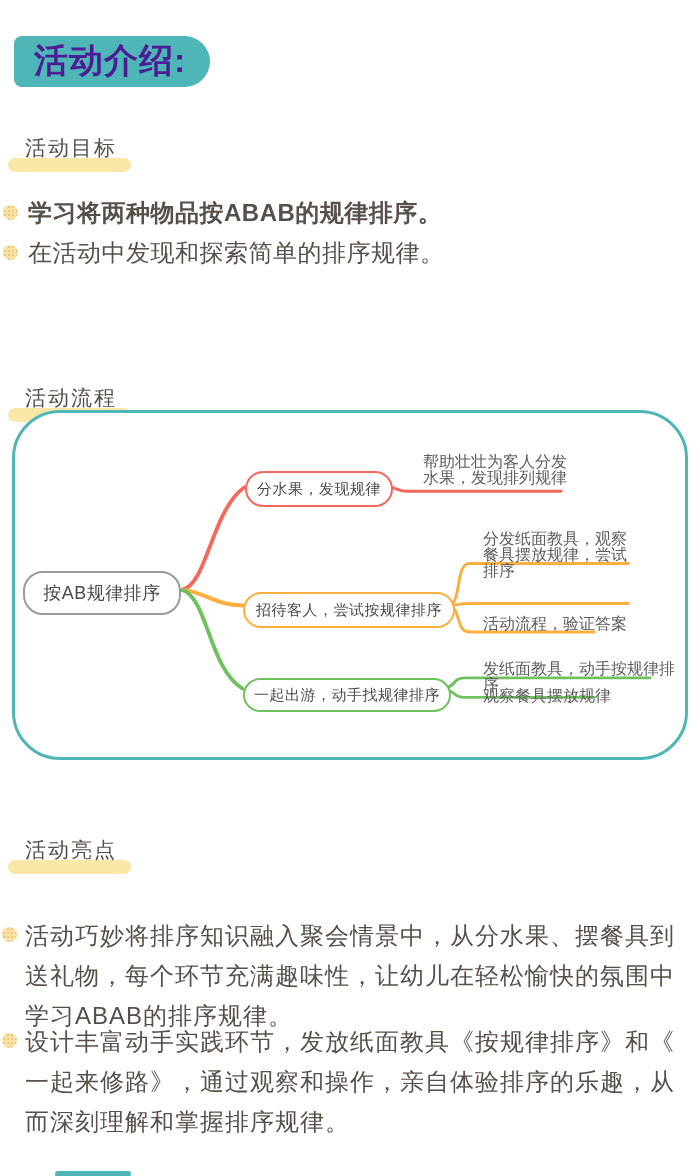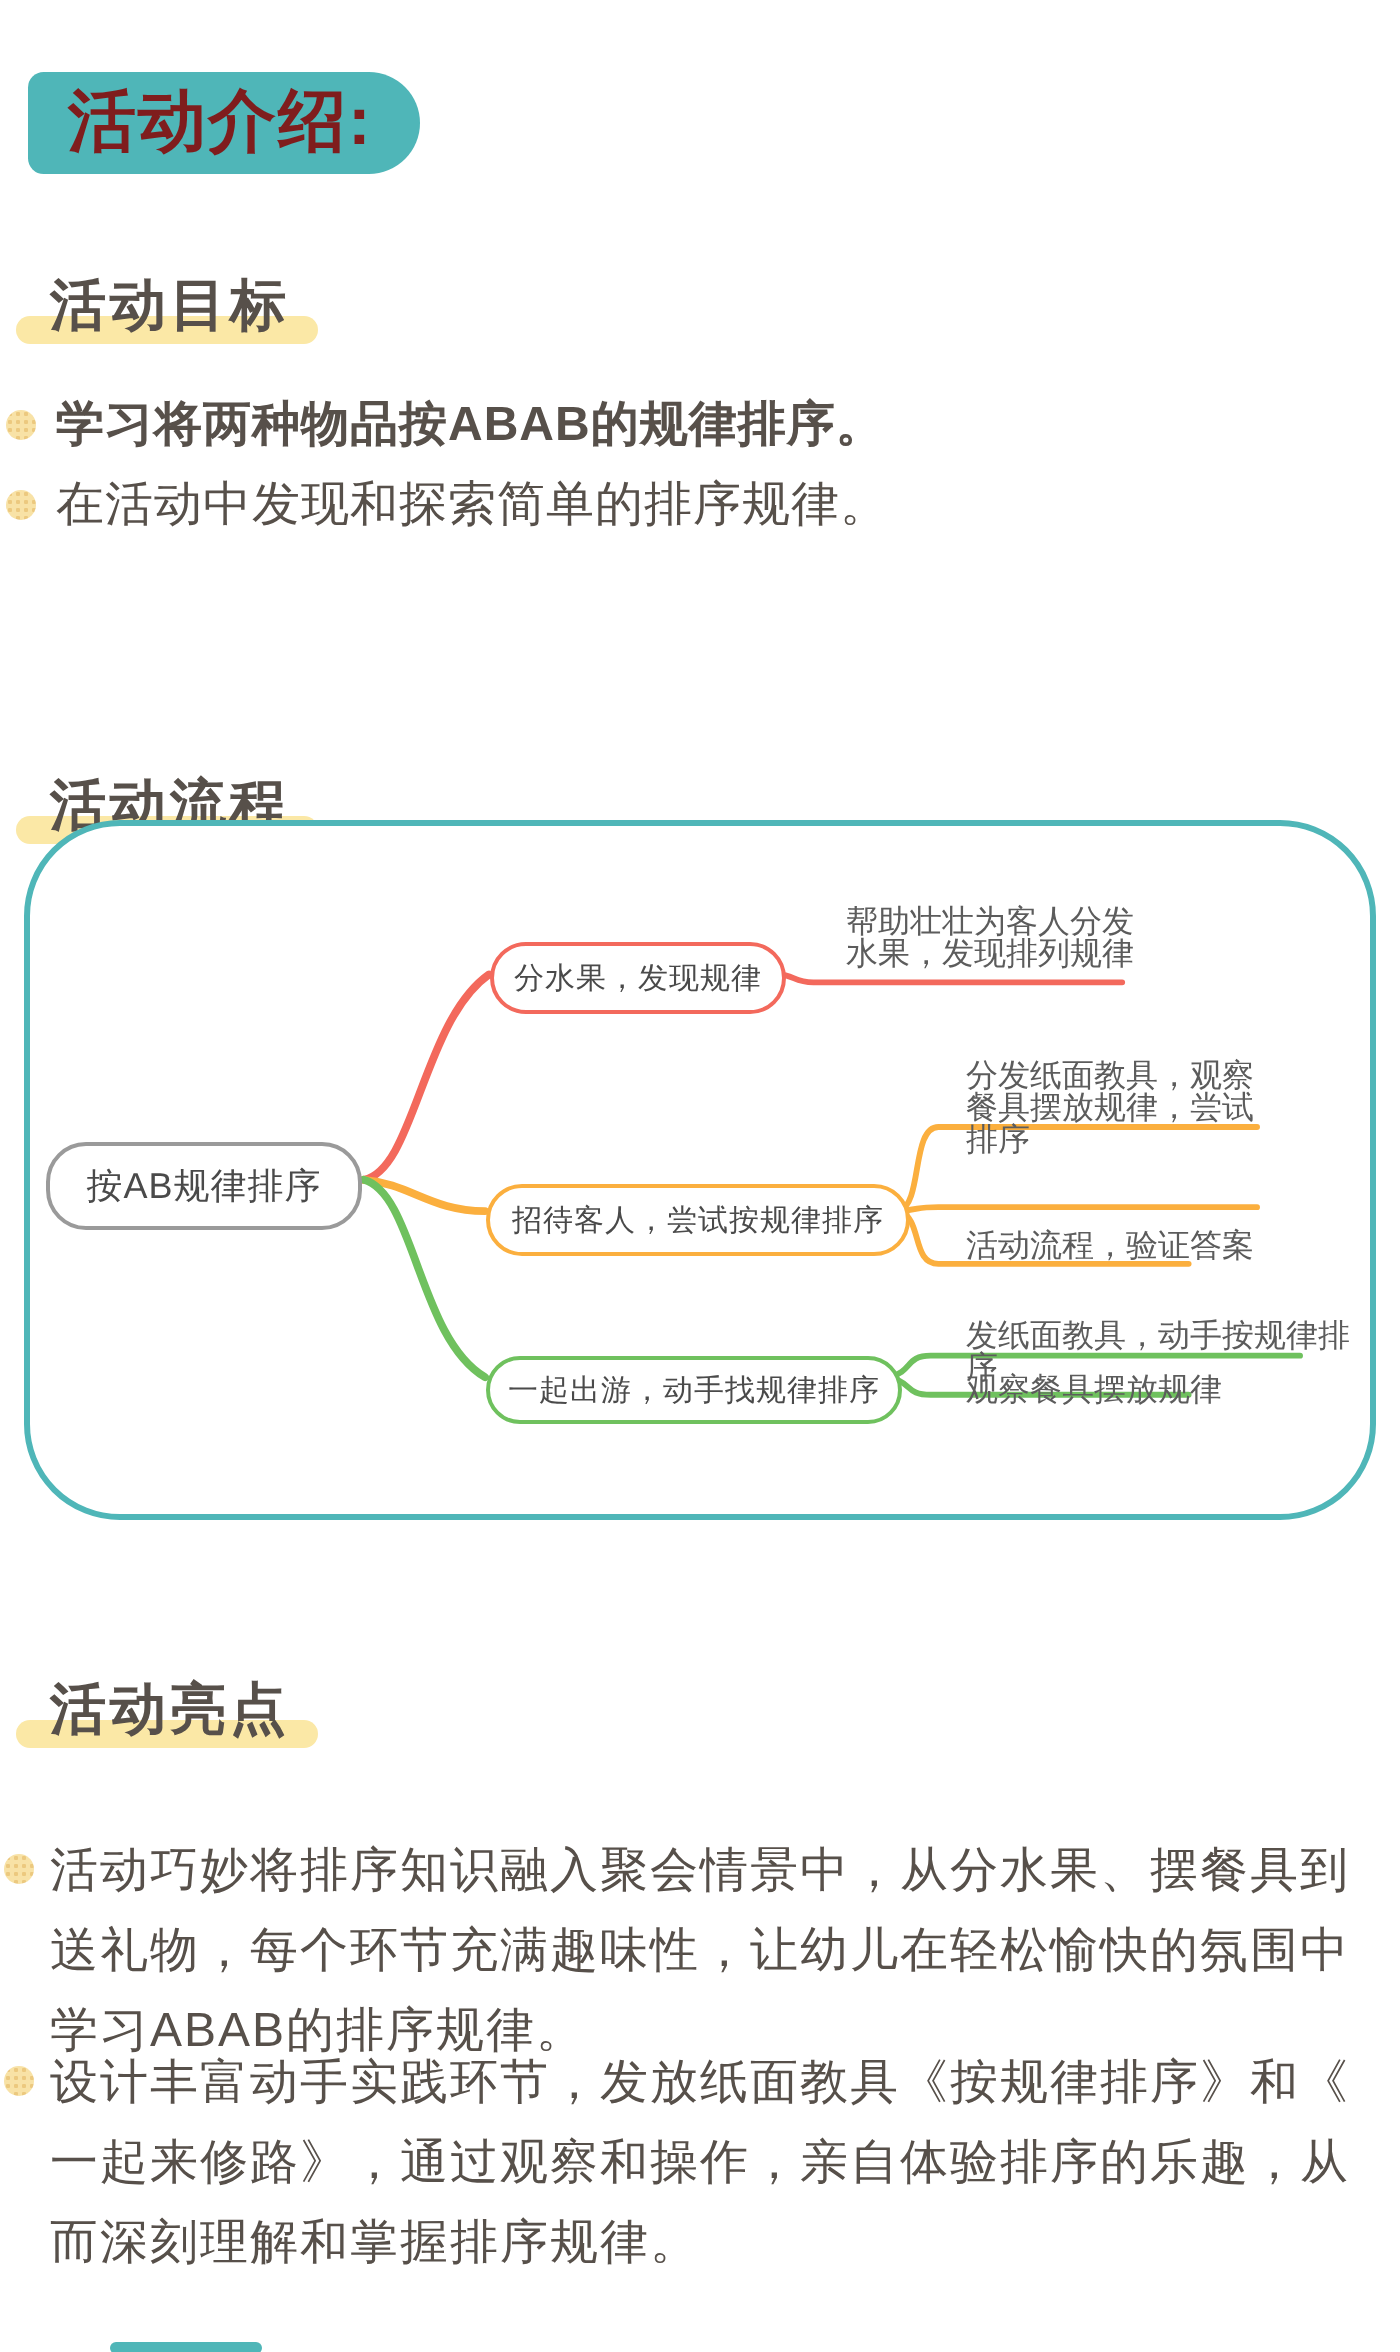--- a/index.html
+++ b/index.html
@@ -11,31 +11,31 @@
     color:var(--ink,#57504a);
   }
 
   
   .badge {
     position:absolute; left:14px; top:36px; height:51px;
     display:flex; align-items:center;
     padding:0 24px 2px 20px;
     background:var(--teal,#4fb6b8);
     border-radius:8px 26px 26px 8px;
-    color:#7f1d1d; font-size:34px; font-weight:bold; letter-spacing:1px;
+    color:#4c1d95; font-size:34px; font-weight:bold; letter-spacing:1px;
   }
 
   
   .heading { position:absolute; left:25px; height:34px; }
   .heading .hl {
     position:absolute; left:-17px; right:-14px; bottom:-4px; height:14px;
     background:var(--highlight,#fbe8a6); border-radius:7px;
   }
   .heading .heading-text {
-    position:relative; font-size:28px; font-weight:bold; letter-spacing:2px;
+    position:relative; font-size:21px; font-weight:normal; letter-spacing:2px;
     color:var(--ink,#57504a); white-space:nowrap;
   }
 
   
   .dot {
     width:15px; height:15px; border-radius:50%; flex:0 0 15px;
     background-color:var(--dot,#f8e2a6);
     background-image:radial-gradient(var(--speck,#ecc97f) 1px, transparent 1.2px);
     background-size:4px 4px;
   }

